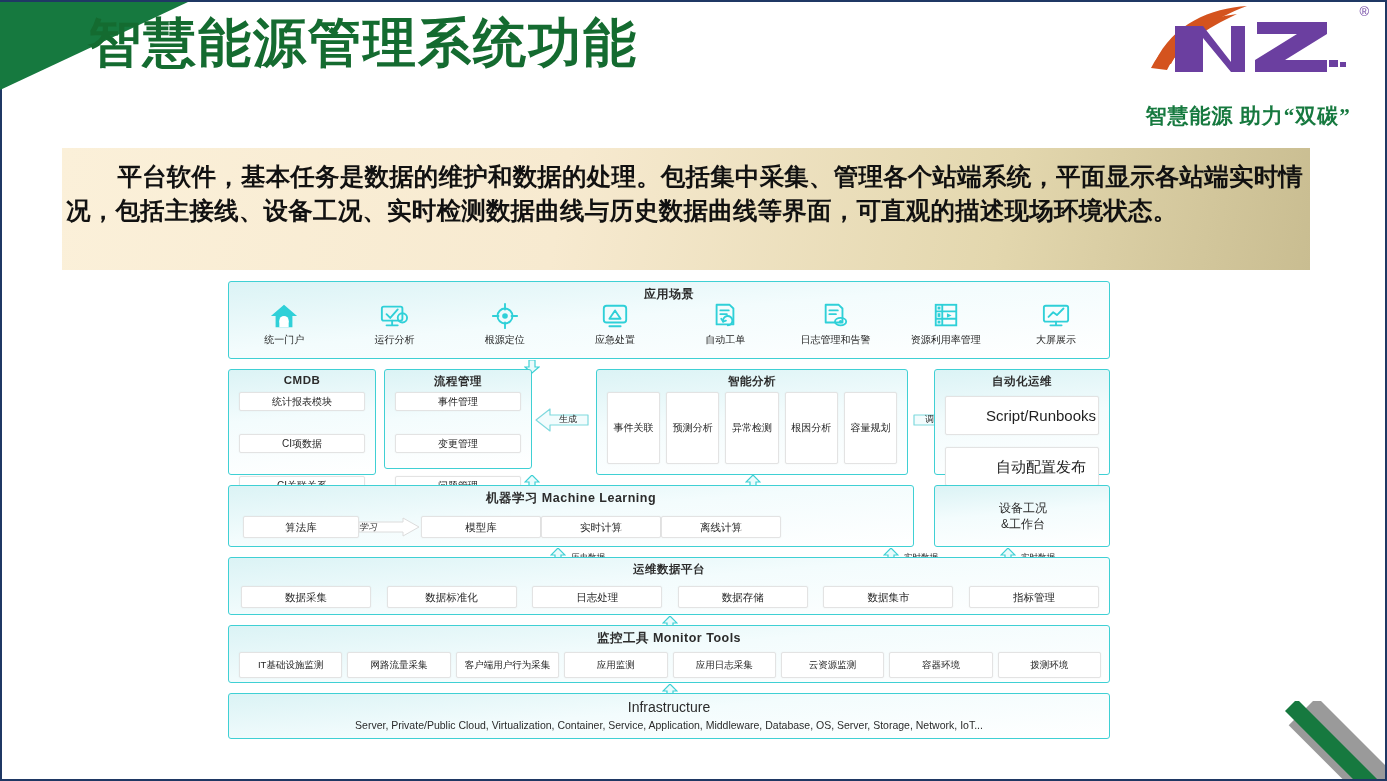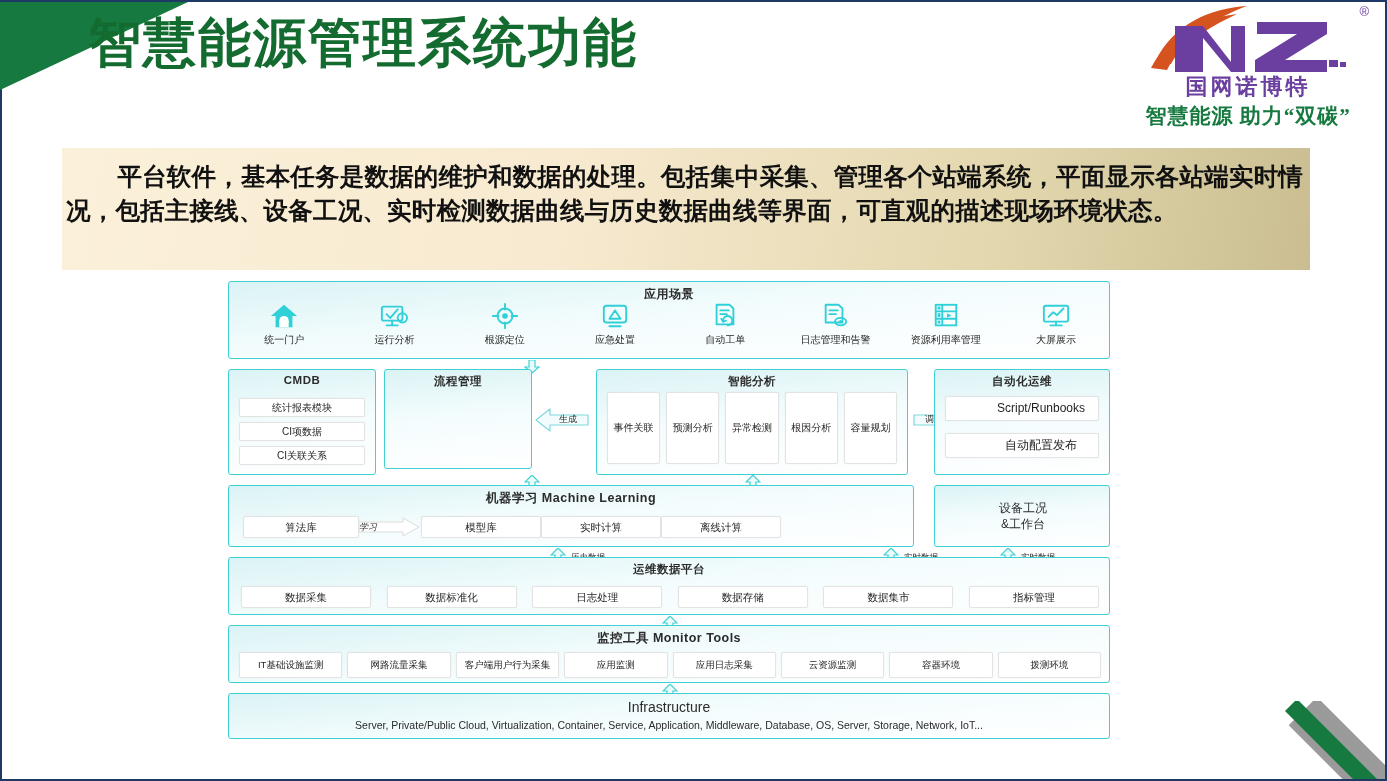--- a/index.html
+++ b/index.html
@@ -99,24 +99,24 @@
     width:104px;display:flex;flex-direction:column;align-items:center;gap:3px;
   }
   .scenario .s-label{font-size:10px;color:#1f1f1f;white-space:nowrap;}
   .sicon{width:30px;height:28px;display:block;}
   
   #row2{position:absolute;left:0;top:88px;width:882px;height:106px;}
   #cmdb{position:absolute;left:0;top:0;width:148px;height:106px;}
   #process{position:absolute;left:156px;top:0;width:148px;height:100px;}
   #analysis{position:absolute;left:368px;top:0;width:312px;height:106px;}
   #automation{position:absolute;left:706px;top:0;width:176px;height:106px;}
-  .stack{position:absolute;left:10px;right:10px;top:28px;display:flex;flex-direction:column;gap:5px;}
+  .stack{position:absolute;left:10px;right:10px;top:22px;display:flex;flex-direction:column;gap:23px;}
   .stack .chip{height:19px;}
   #automation .stack{top:26px;gap:12px;}
-  #automation .stack .chip{height:25px;font-size:12px;padding-left:38px;}
+  #automation .stack .chip{height:39px;font-size:15px;padding-left:38px;}
   #analysis-cells{
     position:absolute;left:10px;right:10px;top:22px;height:72px;
     display:flex;gap:6px;
   }
   #analysis-cells .chip{flex:1;height:72px;}
   .gen-arrow{
     position:absolute;top:38px;width:56px;height:26px;
   }
   .gen-arrow .alabel{
     position:absolute;left:0;top:6px;width:56px;text-align:center;
@@ -191,21 +191,20 @@
   <svg id="logo-mark" viewBox="0 0 206 74">
     <path d="M10 58 C28 20 66 4 102 2 C70 14 40 32 26 60 Z" fill="#d4531e"></path>
     <path d="M6 64 C24 30 58 14 92 10 C62 24 34 42 22 66 Z" fill="#d4531e"></path>
     <rect x="30" y="22" width="14" height="46" fill="#6b3fa0"></rect>
     <path d="M44 22 L58 22 L86 58 L86 22 L100 22 L100 68 L86 68 L58 34 L58 68 L44 68 Z" fill="#6b3fa0"></path>
     <path d="M112 18 L182 18 L182 30 L140 56 L182 56 L182 68 L110 68 L110 56 L152 30 L112 30 Z" fill="#6b3fa0"></path>
     <rect x="184" y="56" width="9" height="7" fill="#6b3fa0"></rect>
     <rect x="195" y="58" width="6" height="5" fill="#6b3fa0"></rect>
   </svg>
   <div id="logo-reg">®</div>
-  <div id="logo-cn">国网诺博特</div>
   <div id="logo-slogan">智慧能源 助力“双碳”</div>
 </div>
 
 <div id="intro-card">
   <div id="intro-text">平台软件，基本任务是数据的维护和数据的处理。包括集中采集、管理各个站端系统，平面显示各站端实时情况，包括主接线、设备工况、实时检测数据曲线与历史数据曲线等界面，可直观的描述现场环境状态。</div>
 </div>
 
 <div id="diagram">
 
   <div id="scenarios" class="panel">
@@ -303,20 +302,25 @@
       <div class="panel-title">CMDB</div>
       <div class="stack">
         <div class="chip">统计报表模块</div>
         <div class="chip">CI项数据</div>
         <div class="chip">CI关联关系</div>
       </div>
     </div>
 
     <div id="process" class="panel">
       <div class="panel-title">流程管理</div>
+      <div class="stack">
+        <div class="chip">事件管理</div>
+        <div class="chip">变更管理</div>
+        <div class="chip">问题管理</div>
+      </div>
     </div>
 
     <div class="gen-arrow" id="arrow-generate">
       <svg width="56" height="26" viewBox="0 0 56 26">
         <path d="M16 2 L16 8 L54 8 L54 18 L16 18 L16 24 L2 13 Z" fill="#f2fcfd" stroke="#7fd9de" stroke-width="1.2" stroke-linejoin="round"></path>
       </svg>
       <div class="alabel">生成</div>
     </div>
 
     <div id="analysis" class="panel">

